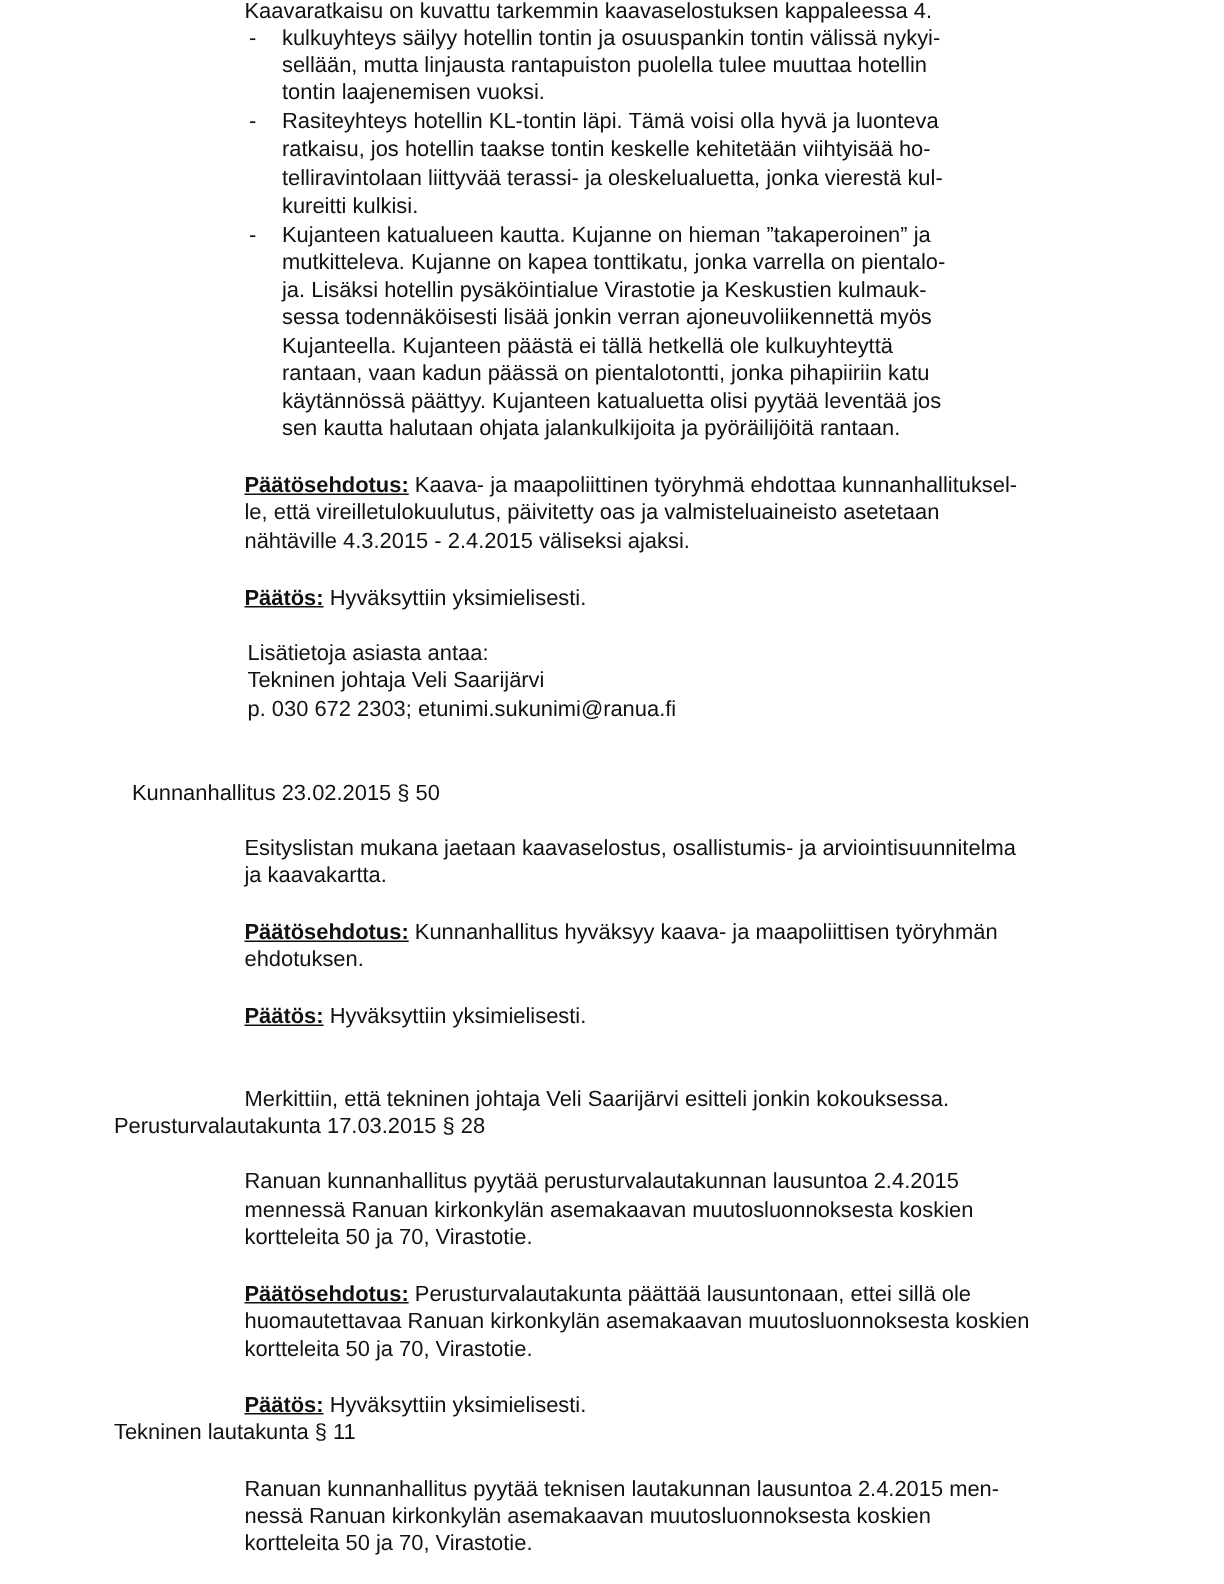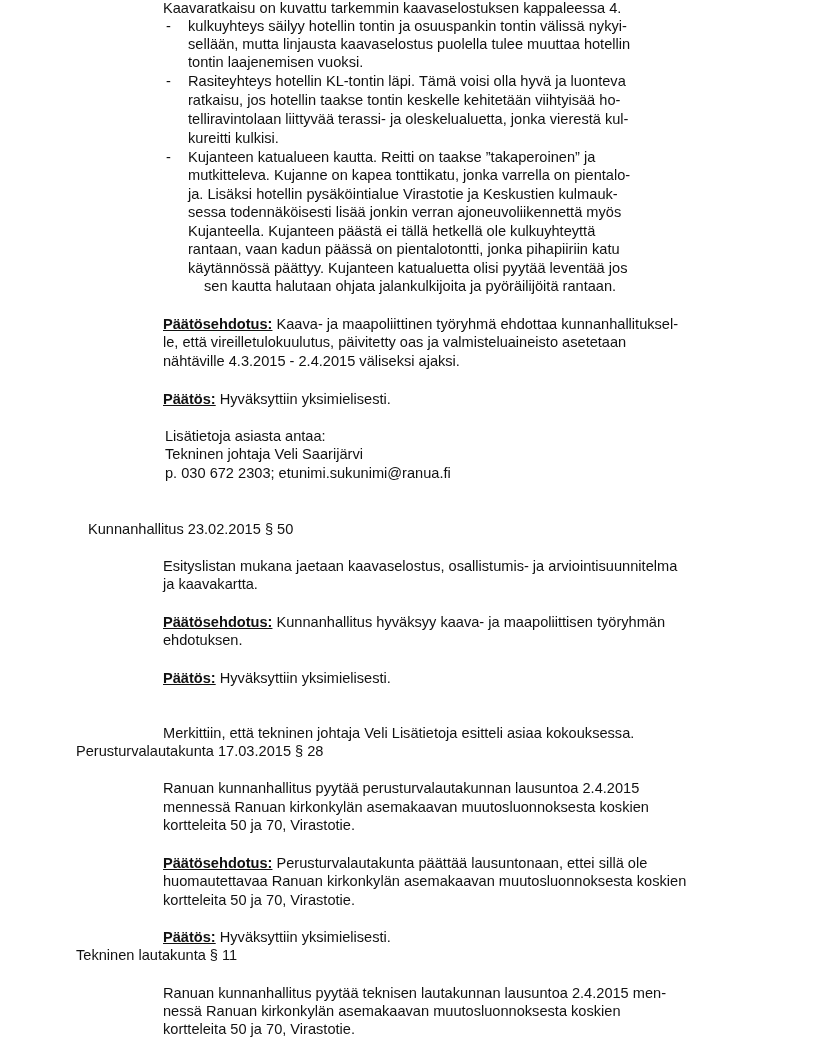--- a/index.html
+++ b/index.html
@@ -13,42 +13,42 @@
 </style>
 </head>
 <body>
 
 <div>
   <div class="ln" style="left:163px;top:-1px">Kaavaratkaisu on kuvattu tarkemmin kaavaselostuksen kappaleessa 4.</div>
 
   <div>
     <span class="ln dash" style="top:17px">-</span>
     <div class="ln" style="left:188px;top:17px">kulkuyhteys säilyy hotellin tontin ja osuuspankin tontin välissä nykyi-</div>
-    <div class="ln" style="left:188px;top:35px">sellään, mutta linjausta kaavaselostus puolella tulee muuttaa hotellin</div>
+    <div class="ln" style="left:188px;top:35px">sellään, mutta linjausta rantapuiston puolella tulee muuttaa hotellin</div>
     <div class="ln" style="left:188px;top:53px">tontin laajenemisen vuoksi.</div>
   </div>
 
   <div>
     <span class="ln dash" style="top:72px">-</span>
     <div class="ln" style="left:188px;top:72px">Rasiteyhteys hotellin KL-tontin läpi. Tämä voisi olla hyvä ja luonteva</div>
     <div class="ln" style="left:188px;top:91px">ratkaisu, jos hotellin taakse tontin keskelle kehitetään viihtyisää ho-</div>
     <div class="ln" style="left:188px;top:110px">telliravintolaan liittyvää terassi- ja oleskelualuetta, jonka vierestä kul-</div>
     <div class="ln" style="left:188px;top:129px">kureitti kulkisi.</div>
   </div>
 
   <div>
     <span class="ln dash" style="top:148px">-</span>
-    <div class="ln" style="left:188px;top:148px">Kujanteen katualueen kautta. Reitti on taakse ”takaperoinen” ja</div>
+    <div class="ln" style="left:188px;top:148px">Kujanteen katualueen kautta. Kujanne on hieman ”takaperoinen” ja</div>
     <div class="ln" style="left:188px;top:166px">mutkitteleva. Kujanne on kapea tonttikatu, jonka varrella on pientalo-</div>
     <div class="ln" style="left:188px;top:185px">ja. Lisäksi hotellin pysäköintialue Virastotie ja Keskustien kulmauk-</div>
     <div class="ln" style="left:188px;top:203px">sessa todennäköisesti lisää jonkin verran ajoneuvoliikennettä myös</div>
     <div class="ln" style="left:188px;top:222px">Kujanteella. Kujanteen päästä ei tällä hetkellä ole kulkuyhteyttä</div>
     <div class="ln" style="left:188px;top:240px">rantaan, vaan kadun päässä on pientalotontti, jonka pihapiiriin katu</div>
     <div class="ln" style="left:188px;top:259px">käytännössä päättyy. Kujanteen katualuetta olisi pyytää leventää jos</div>
-    <div class="ln" style="left:204px;top:277px">sen kautta halutaan ohjata jalankulkijoita ja pyöräilijöitä rantaan.</div>
+    <div class="ln" style="left:188px;top:277px">sen kautta halutaan ohjata jalankulkijoita ja pyöräilijöitä rantaan.</div>
   </div>
 
   <div>
     <div class="ln" style="left:163px;top:315px"><span class="b">Päätösehdotus:</span><span> Kaava- ja maapoliittinen työryhmä ehdottaa kunnanhallituksel-</span></div>
     <div class="ln" style="left:163px;top:333px">le, että vireilletulokuulutus, päivitetty oas ja valmisteluaineisto asetetaan</div>
     <div class="ln" style="left:163px;top:352px">nähtäville 4.3.2015 - 2.4.2015 väliseksi ajaksi.</div>
   </div>
   <div class="ln" style="left:163px;top:390px"><span class="b">Päätös:</span><span>  Hyväksyttiin yksimielisesti.</span></div>
 
   <div>
@@ -56,21 +56,21 @@
     <div class="ln" style="left:165px;top:445px">Tekninen johtaja Veli Saarijärvi</div>
     <div class="ln" style="left:165px;top:464px">p. 030 672 2303; etunimi.sukunimi@ranua.fi</div>
   </div>
 
   <div class="ln" style="left:88px;top:520px">Kunnanhallitus 23.02.2015 § 50</div>
   <div class="ln" style="left:163px;top:557px">Esityslistan mukana jaetaan kaavaselostus, osallistumis- ja arviointisuunnitelma</div>
   <div class="ln" style="left:163px;top:575px">ja kaavakartta.</div>
   <div class="ln" style="left:163px;top:613px"><span class="b">Päätösehdotus:</span><span>  Kunnanhallitus hyväksyy kaava- ja maapoliittisen työryhmän</span></div>
   <div class="ln" style="left:163px;top:631px">ehdotuksen.</div>
   <div class="ln" style="left:163px;top:669px"><span class="b">Päätös:</span><span>  Hyväksyttiin yksimielisesti.</span></div>
-  <div class="ln" style="left:163px;top:724px">Merkittiin, että tekninen johtaja Veli Lisätietoja esitteli asiaa kokouksessa.</div>
+  <div class="ln" style="left:163px;top:724px">Merkittiin, että tekninen johtaja Veli Saarijärvi esitteli jonkin kokouksessa.</div>
 
   <div class="ln" style="left:76px;top:742px">Perusturvalautakunta 17.03.2015 § 28</div>
   <div class="ln" style="left:163px;top:779px">Ranuan kunnanhallitus pyytää perusturvalautakunnan lausuntoa 2.4.2015</div>
   <div class="ln" style="left:163px;top:798px">mennessä Ranuan kirkonkylän asemakaavan muutosluonnoksesta koskien</div>
   <div class="ln" style="left:163px;top:816px">kortteleita 50 ja 70, Virastotie.</div>
   <div class="ln" style="left:163px;top:854px"><span class="b">Päätösehdotus:</span><span> Perusturvalautakunta päättää lausuntonaan, ettei sillä ole</span></div>
   <div class="ln" style="left:163px;top:872px">huomautettavaa Ranuan kirkonkylän asemakaavan muutosluonnoksesta koskien</div>
   <div class="ln" style="left:163px;top:891px">kortteleita 50 ja 70, Virastotie.</div>
   <div class="ln" style="left:163px;top:928px"><span class="b">Päätös:</span><span> Hyväksyttiin yksimielisesti.</span></div>
 

